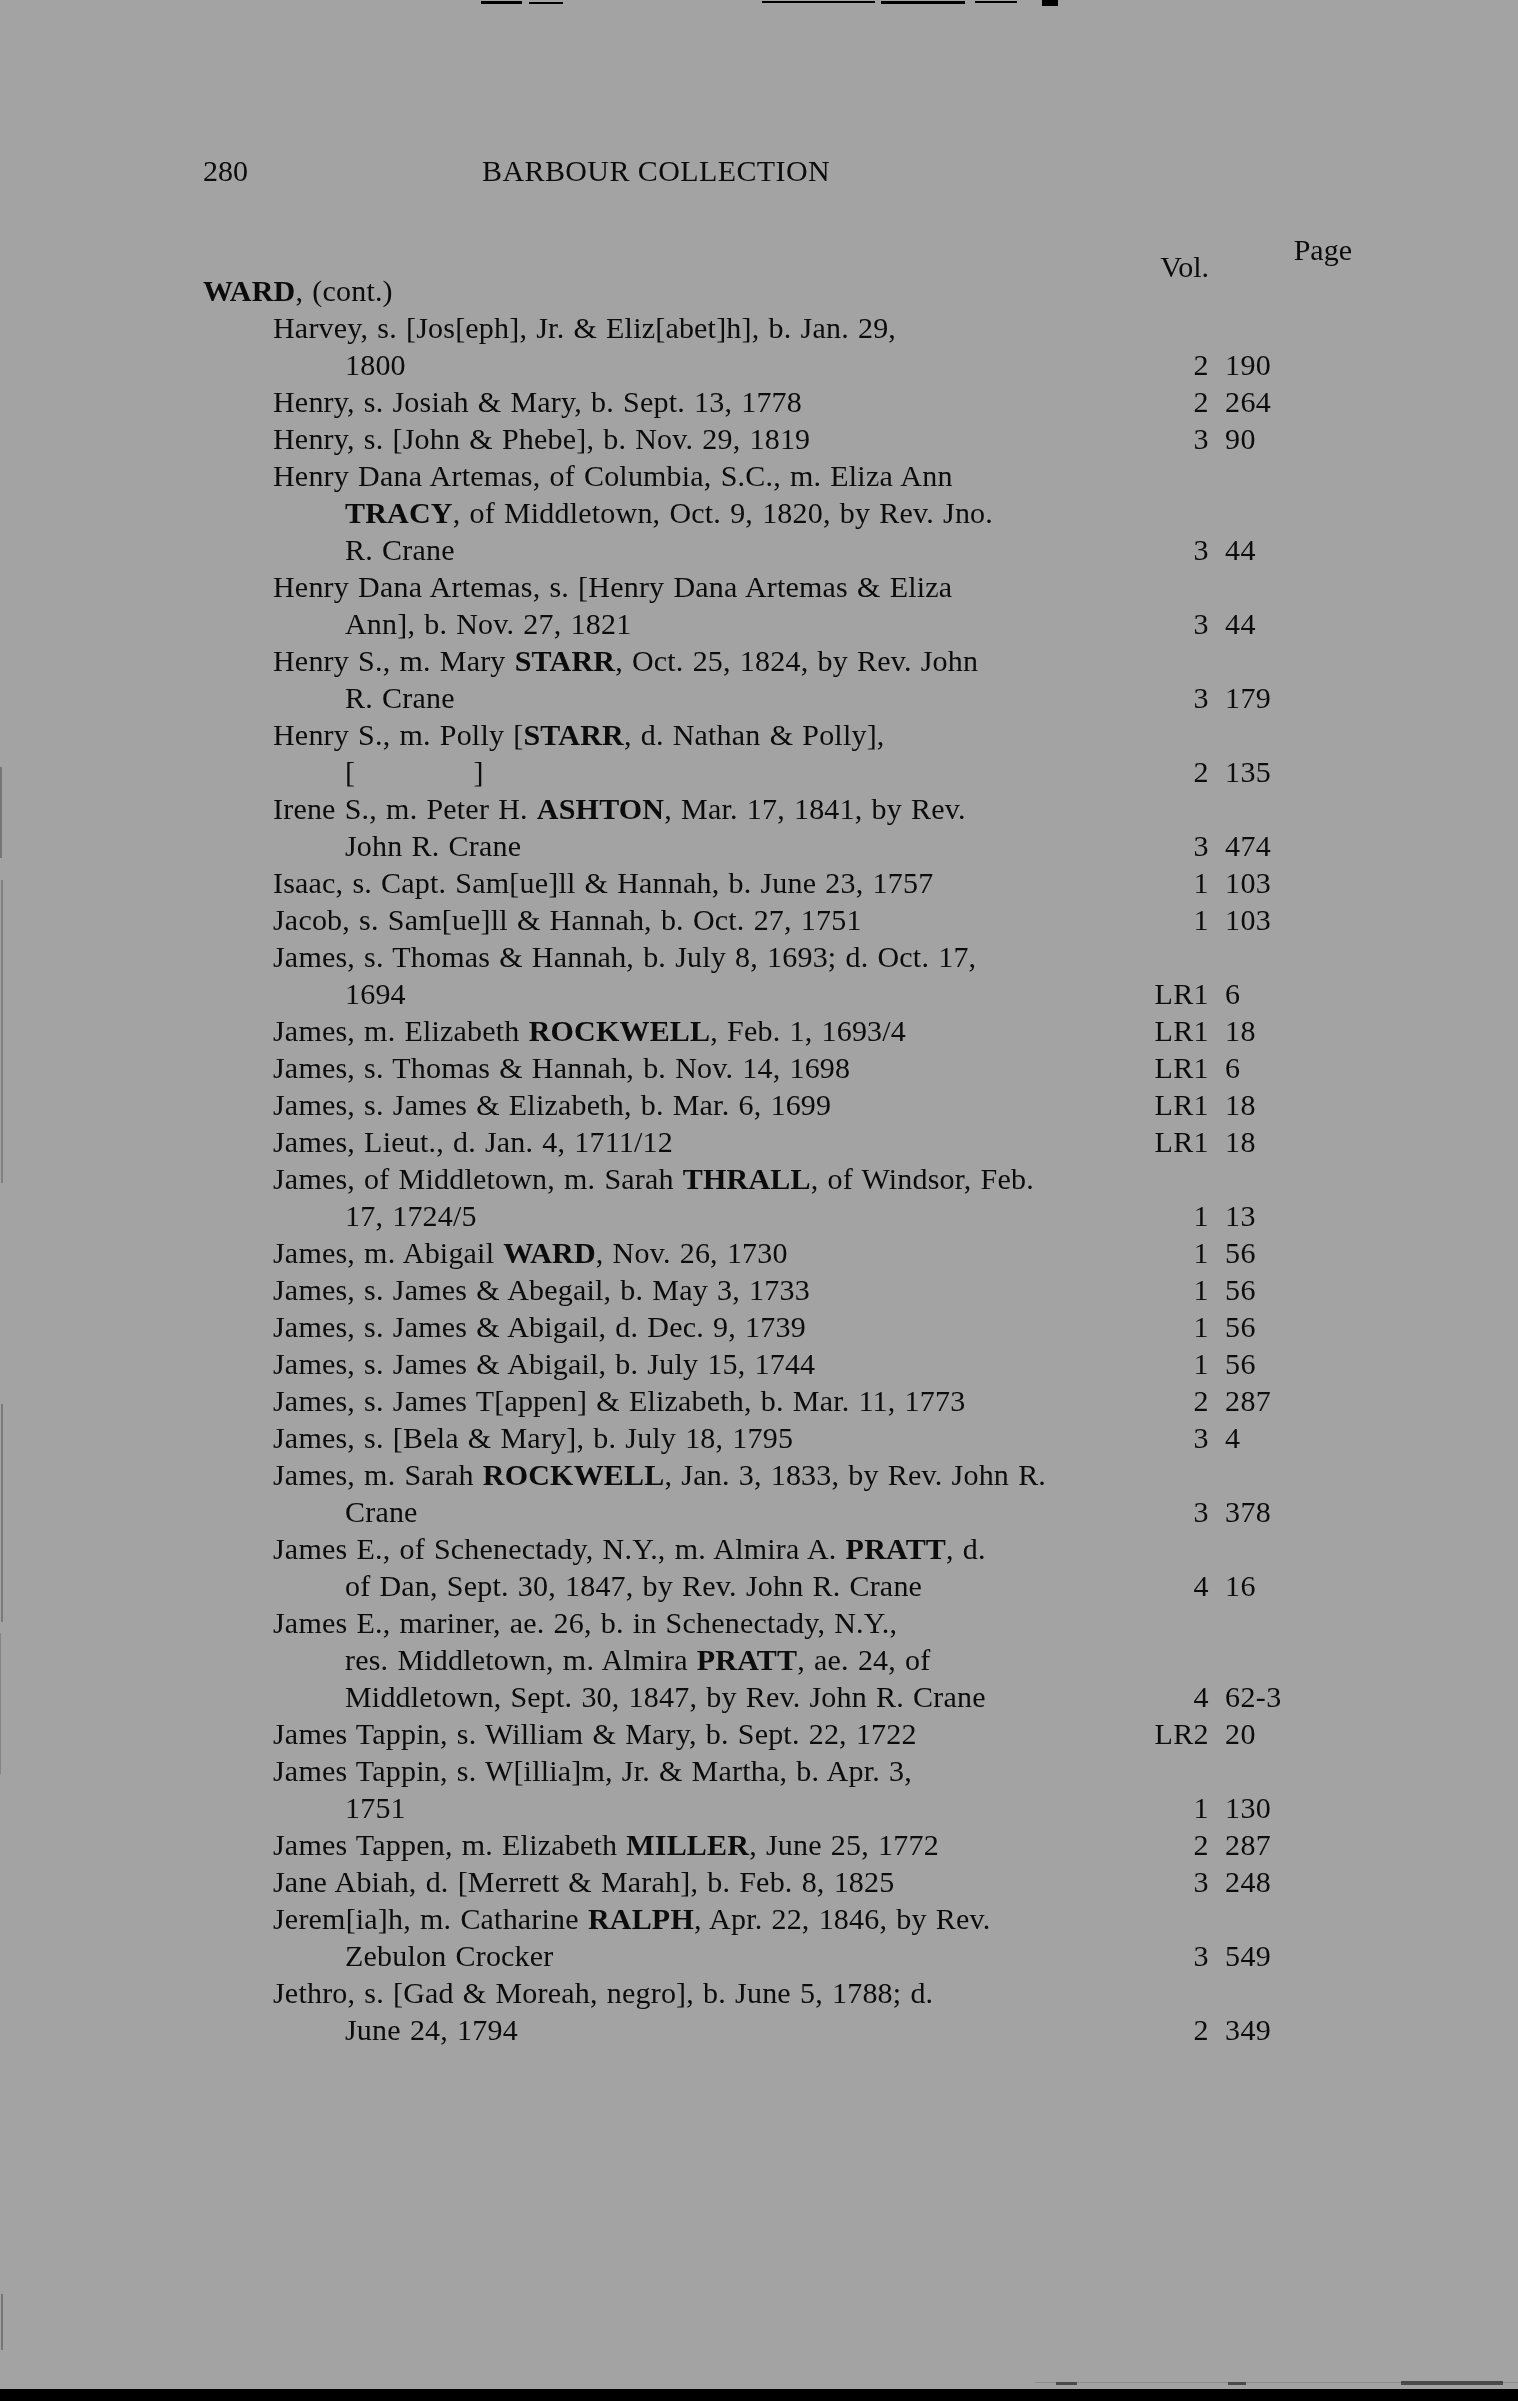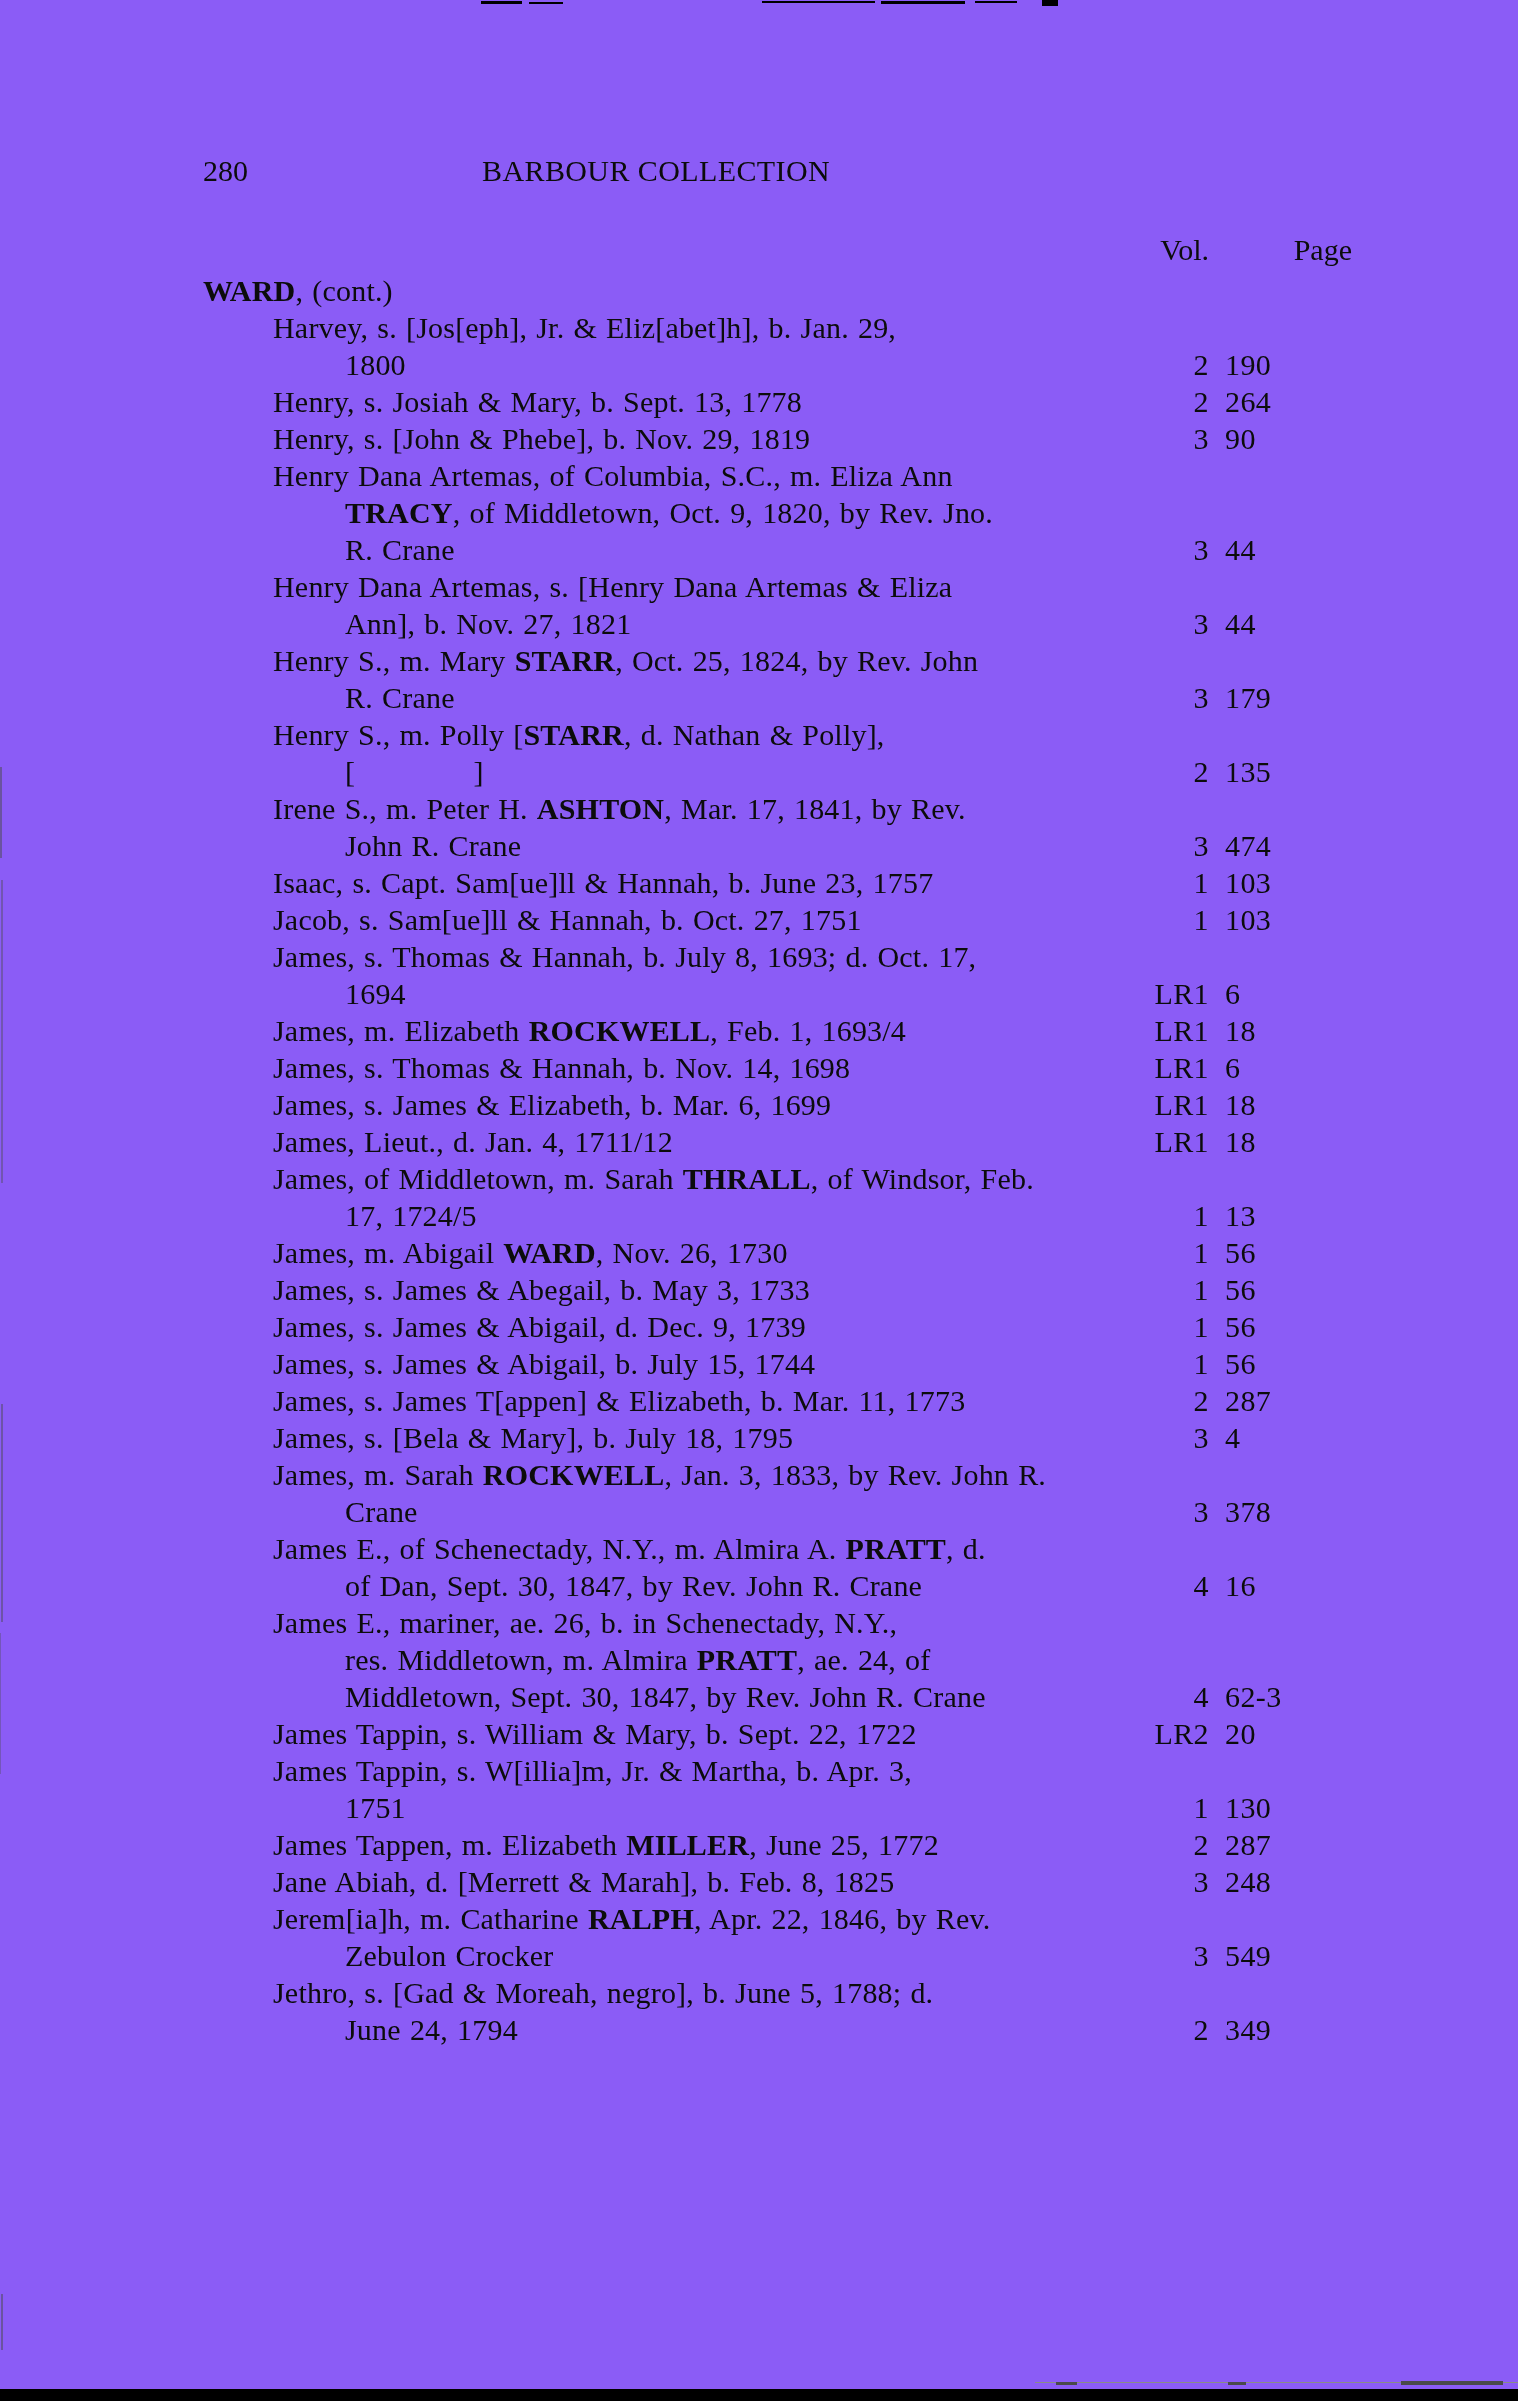--- a/index.html
+++ b/index.html
@@ -1,25 +1,25 @@
 <!DOCTYPE html>
 <html style="font-size:11.3px"><head>
 <meta charset="utf-8">
 <style>
   html,body{margin:0;padding:0;background:#e8e8e6;}
   .page{
     position:relative;width:1518px;height:2401px;overflow:hidden;
-    background:#8b5cf6;
+    background:#a3a3a3;
     font-family:"Liberation Serif", serif;
     color:#0c0c0c;
   }
   .hdr-num{position:absolute;left:203px;top:155px;font-size:30px;line-height:32px;}
   .hdr-title{position:absolute;left:482px;top:155px;font-size:30px;line-height:32px;letter-spacing:0.4px;}
   .colheads{position:absolute;left:0;top:231px;width:1518px;height:37px;font-size:30px;line-height:37px;}
-  .vol-box{position:absolute;left:1056px;top:0;width:153px;text-align:right;}
+  .vol-box{position:absolute;left:1056px;top:17px;width:153px;text-align:right;}
   .page-box{position:absolute;left:1225px;top:0;width:127px;text-align:right;}
   .lines{position:absolute;left:0;top:272px;width:1236px;}
   .line{position:relative;height:37px;line-height:37px;font-size:30px;letter-spacing:0.2px;word-spacing:1.4px;white-space:nowrap;}
   .ind0{padding-left:203px;}
   .ind1{padding-left:273px;}
   .ind2{padding-left:345px;}
   .line .vol{position:absolute;left:1056px;top:0;width:153px;text-align:right;letter-spacing:0.4px;}
   .line .pg{position:absolute;left:1225px;top:0;width:127px;letter-spacing:0.4px;}
   .b{font-weight:bold;}
   

